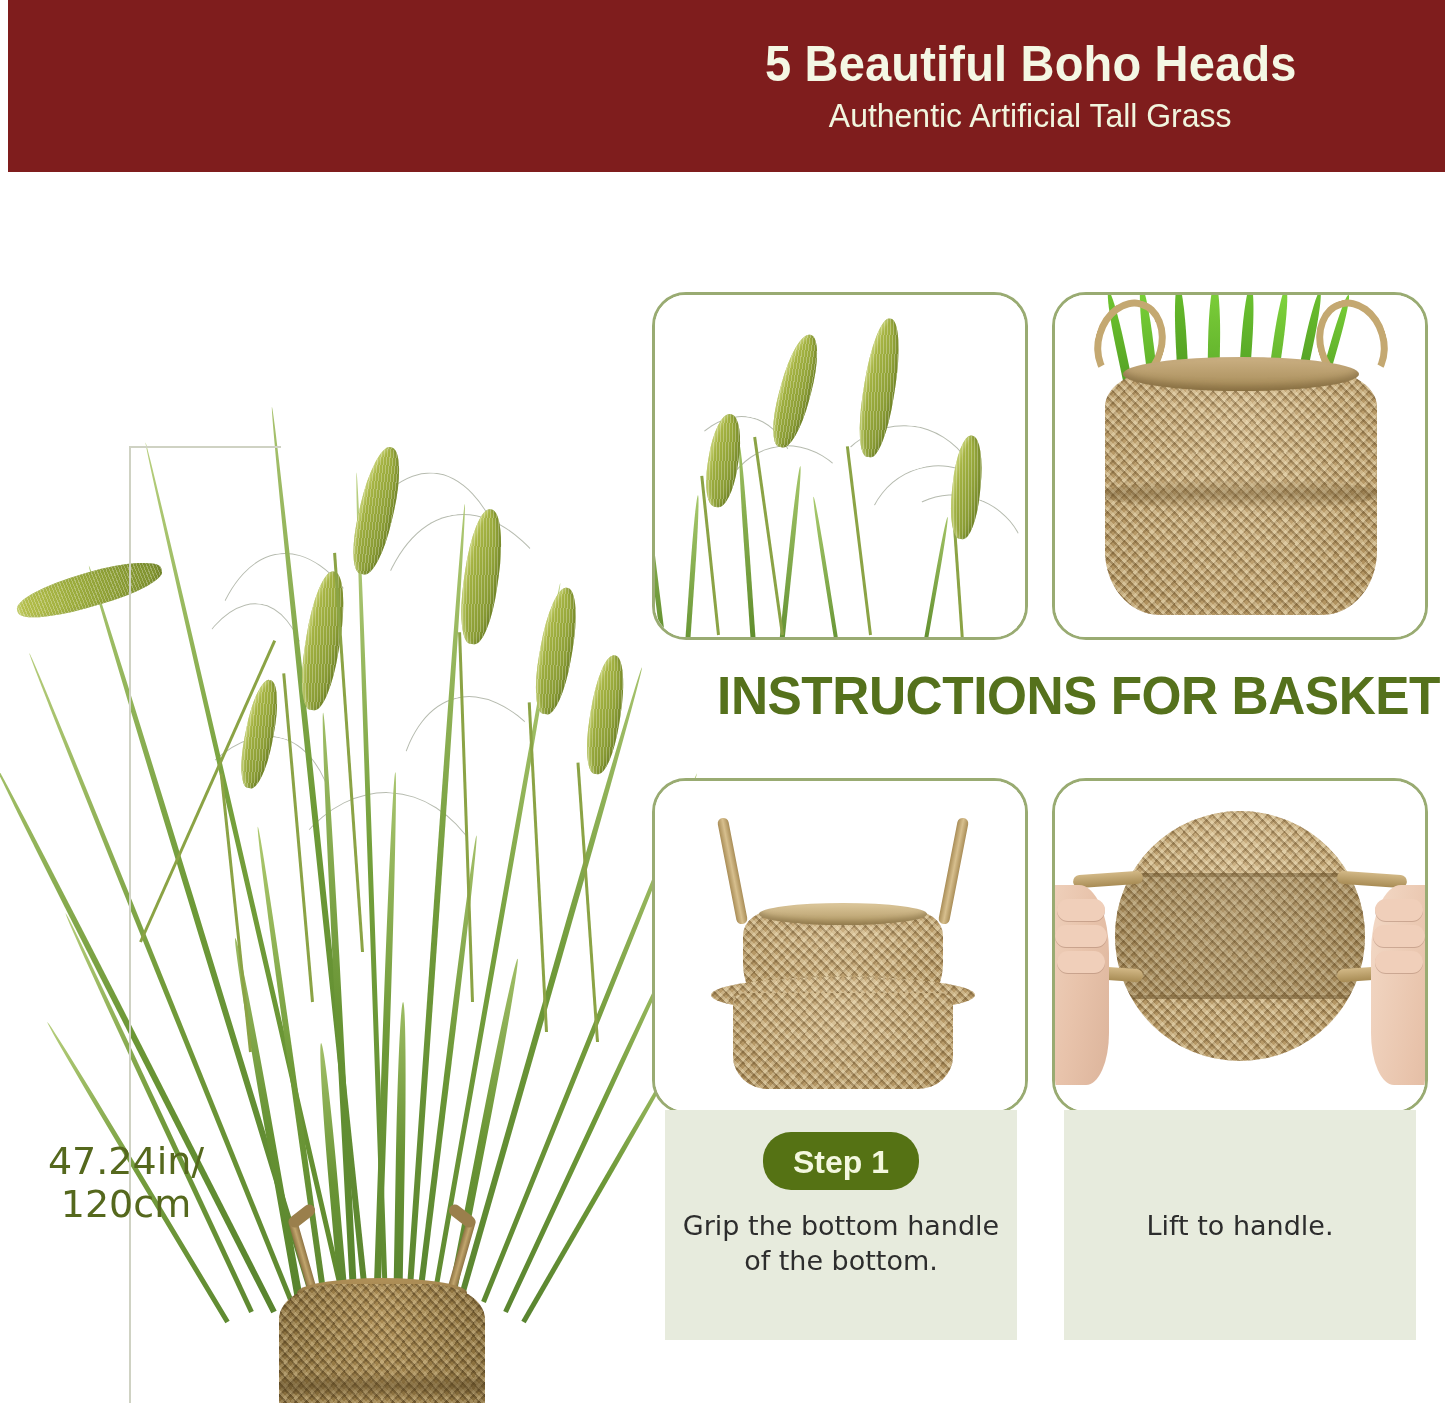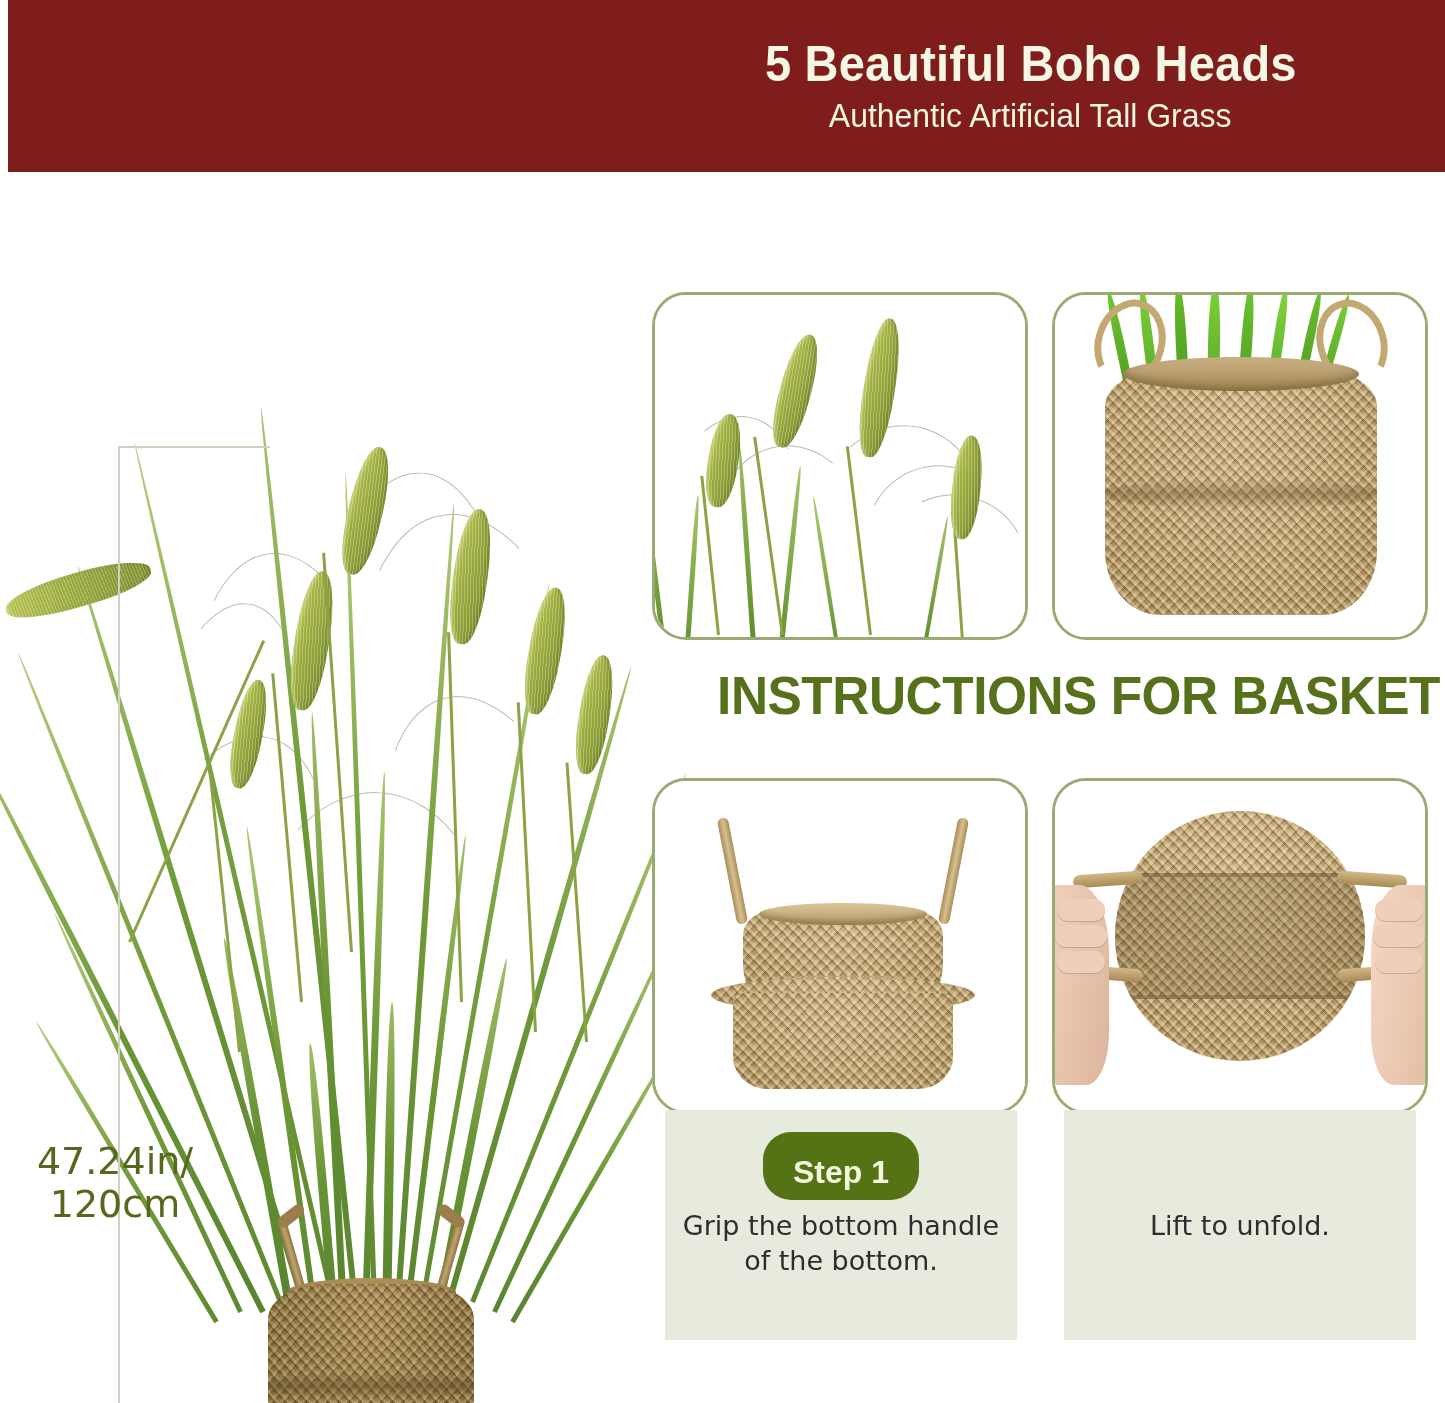--- a/index.html
+++ b/index.html
@@ -15,21 +15,21 @@
   #title{color:#f4f7e4;font-size:50px;line-height:1.04;font-weight:bold;
          letter-spacing:0.2px;white-space:nowrap;
          font-family:"Liberation Sans Narrow","Liberation Sans",sans-serif;
          transform:scaleX(.94);}
   #subtitle{color:#f1f5de;font-size:34px;line-height:1.1;margin-top:7px;
             white-space:nowrap;
             font-family:"Liberation Sans Narrow","Liberation Sans",sans-serif;
             transform:scaleX(.94);}
 
   
-  #hero{position:absolute;left:0px;top:172px;width:630px;height:1231px;}
+  #hero{position:absolute;left:11px;top:172px;width:630px;height:1231px;}
 
   
   .mk-line{position:absolute;background:#cfd2c3;}
   #h-bracket-v{left:118px;top:274px;width:2px;height:1032px;}
   #h-bracket-t{left:118px;top:274px;width:152px;height:2px;}
 
   .dim-label{position:absolute;color:#55681d;font-size:38px;line-height:1.12;
              text-align:center;font-family:"DejaVu Sans",sans-serif;
              font-weight:400;}
   #dim-height{left:20px;top:968px;width:190px;}
@@ -89,21 +89,21 @@
                 color:#55711c;font-size:53px;font-weight:bold;line-height:72px;
                 letter-spacing:-0.5px;white-space:nowrap;text-align:right;
                 font-family:"Liberation Sans Narrow","Liberation Sans",sans-serif;
                 transform:scaleX(.97);transform-origin:100% 50%;}
 
   .step-panel{position:absolute;background:#e7ebdd;top:1110px;height:230px;}
   #panel-step1{left:665px;width:352px;}
   #panel-step2{left:1064px;width:352px;}
   .step-badge{position:absolute;left:50%;transform:translateX(-50%);top:22px;
               background:#557214;color:#f3f7df;border-radius:28px;
-              padding:22px 30px 9px;font-size:32px;font-weight:bold;
+              padding:12px 30px 9px;font-size:32px;font-weight:bold;
               white-space:nowrap;
               font-family:"Liberation Sans Narrow","Liberation Sans",sans-serif;}
   .step-caption{position:absolute;left:10px;right:10px;top:98px;
                 text-align:center;color:#2d2d2d;font-size:27px;line-height:1.3;
                 font-family:"DejaVu Sans",sans-serif;}
 
   
   .mini{position:absolute;}
   .mini-body{position:absolute;background:
       radial-gradient(ellipse at 50% 22%, #cbb083 0%, #bda06f 50%, #a98a56 100%);
@@ -348,14 +348,14 @@
     <div class="finger" style="right:2px;top:170px;width:48px;height:22px;"></div>
   </div>
 </div>
 
 <div class="step-panel" id="panel-step1">
   <div class="step-badge">Step 1</div>
   <div class="step-caption">Grip the bottom handle of the bottom.</div>
 </div>
 
 <div class="step-panel" id="panel-step2">
-  <div class="step-caption">Lift to unfold.</div>
+  <div class="step-caption">Lift to handle.</div>
 </div>
 
 </body></html>

